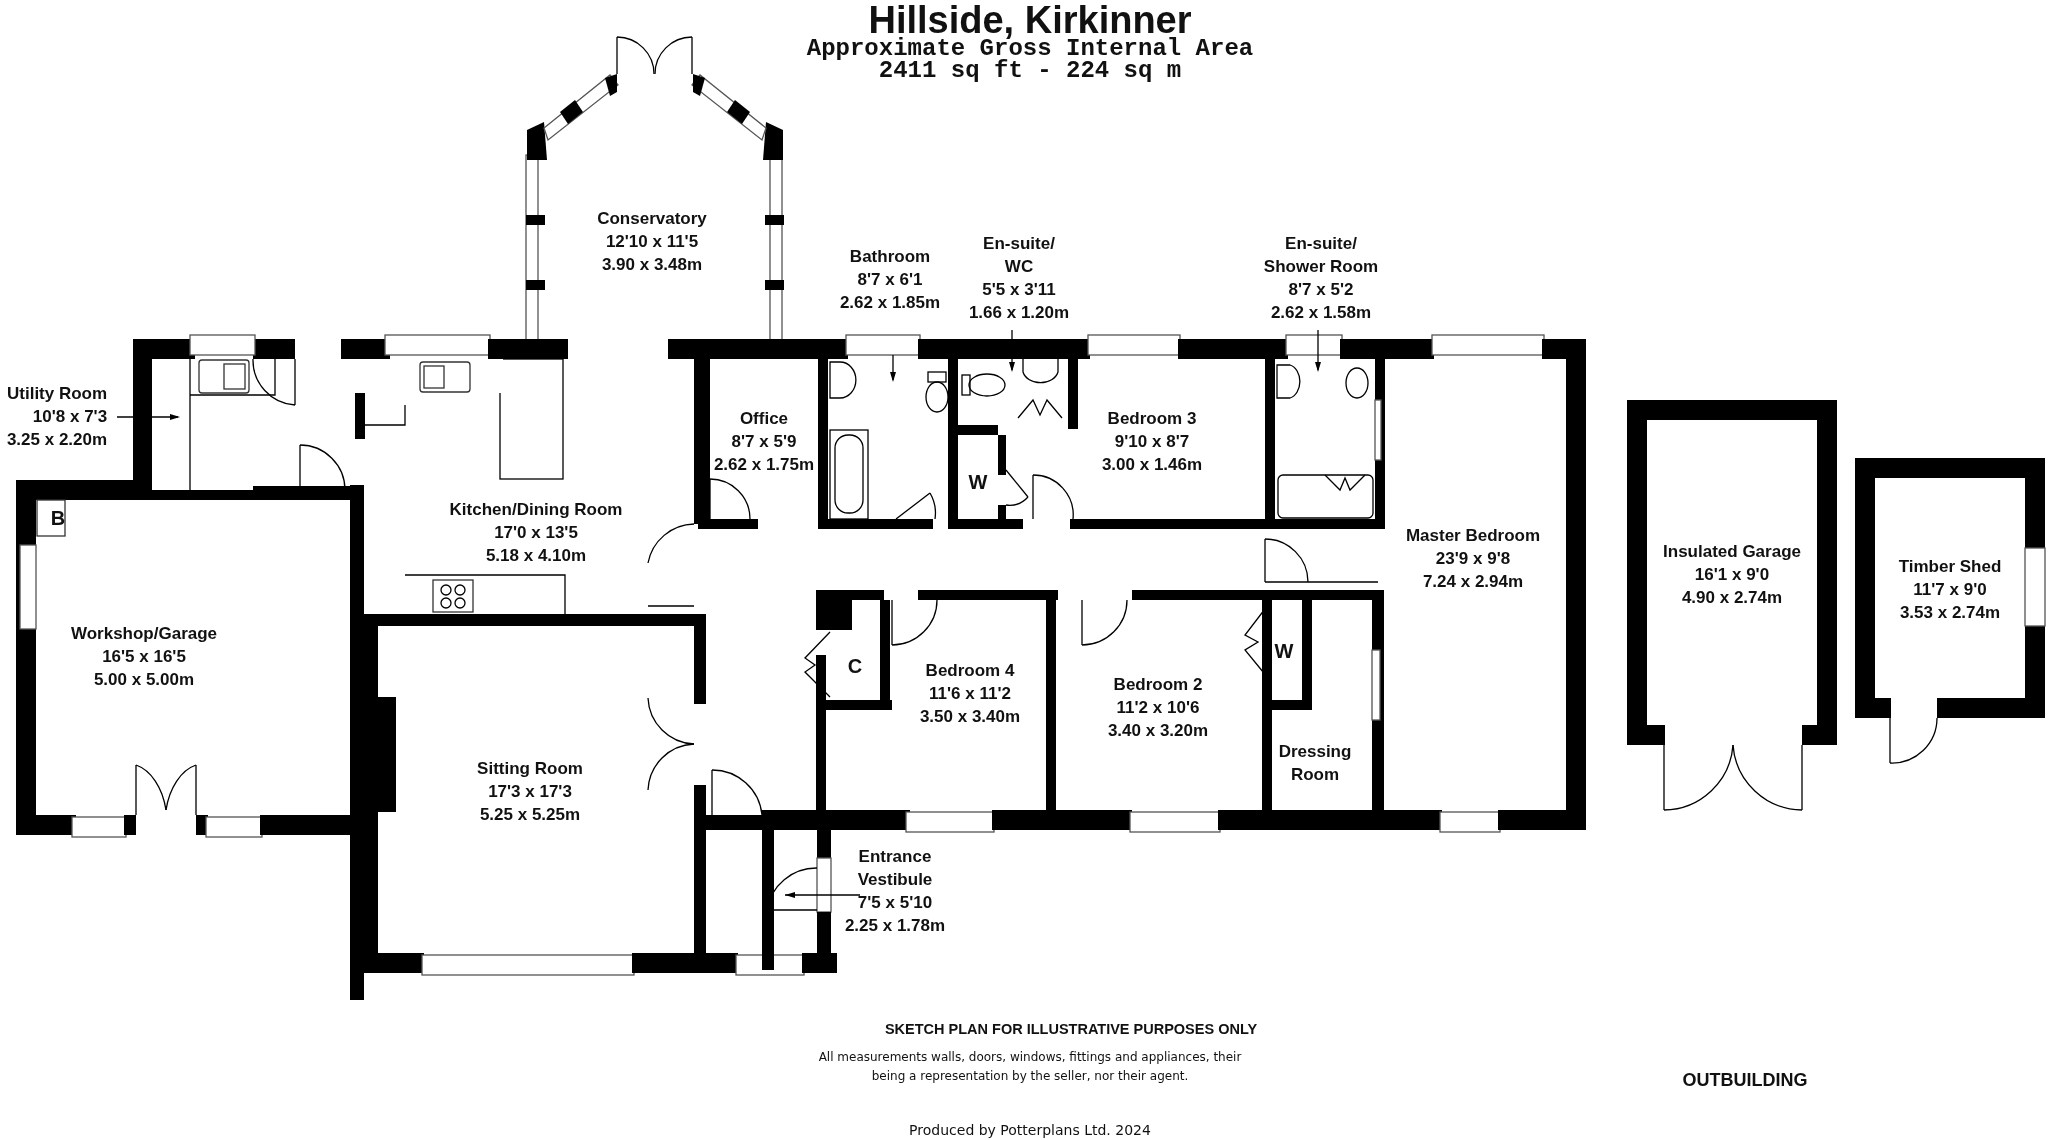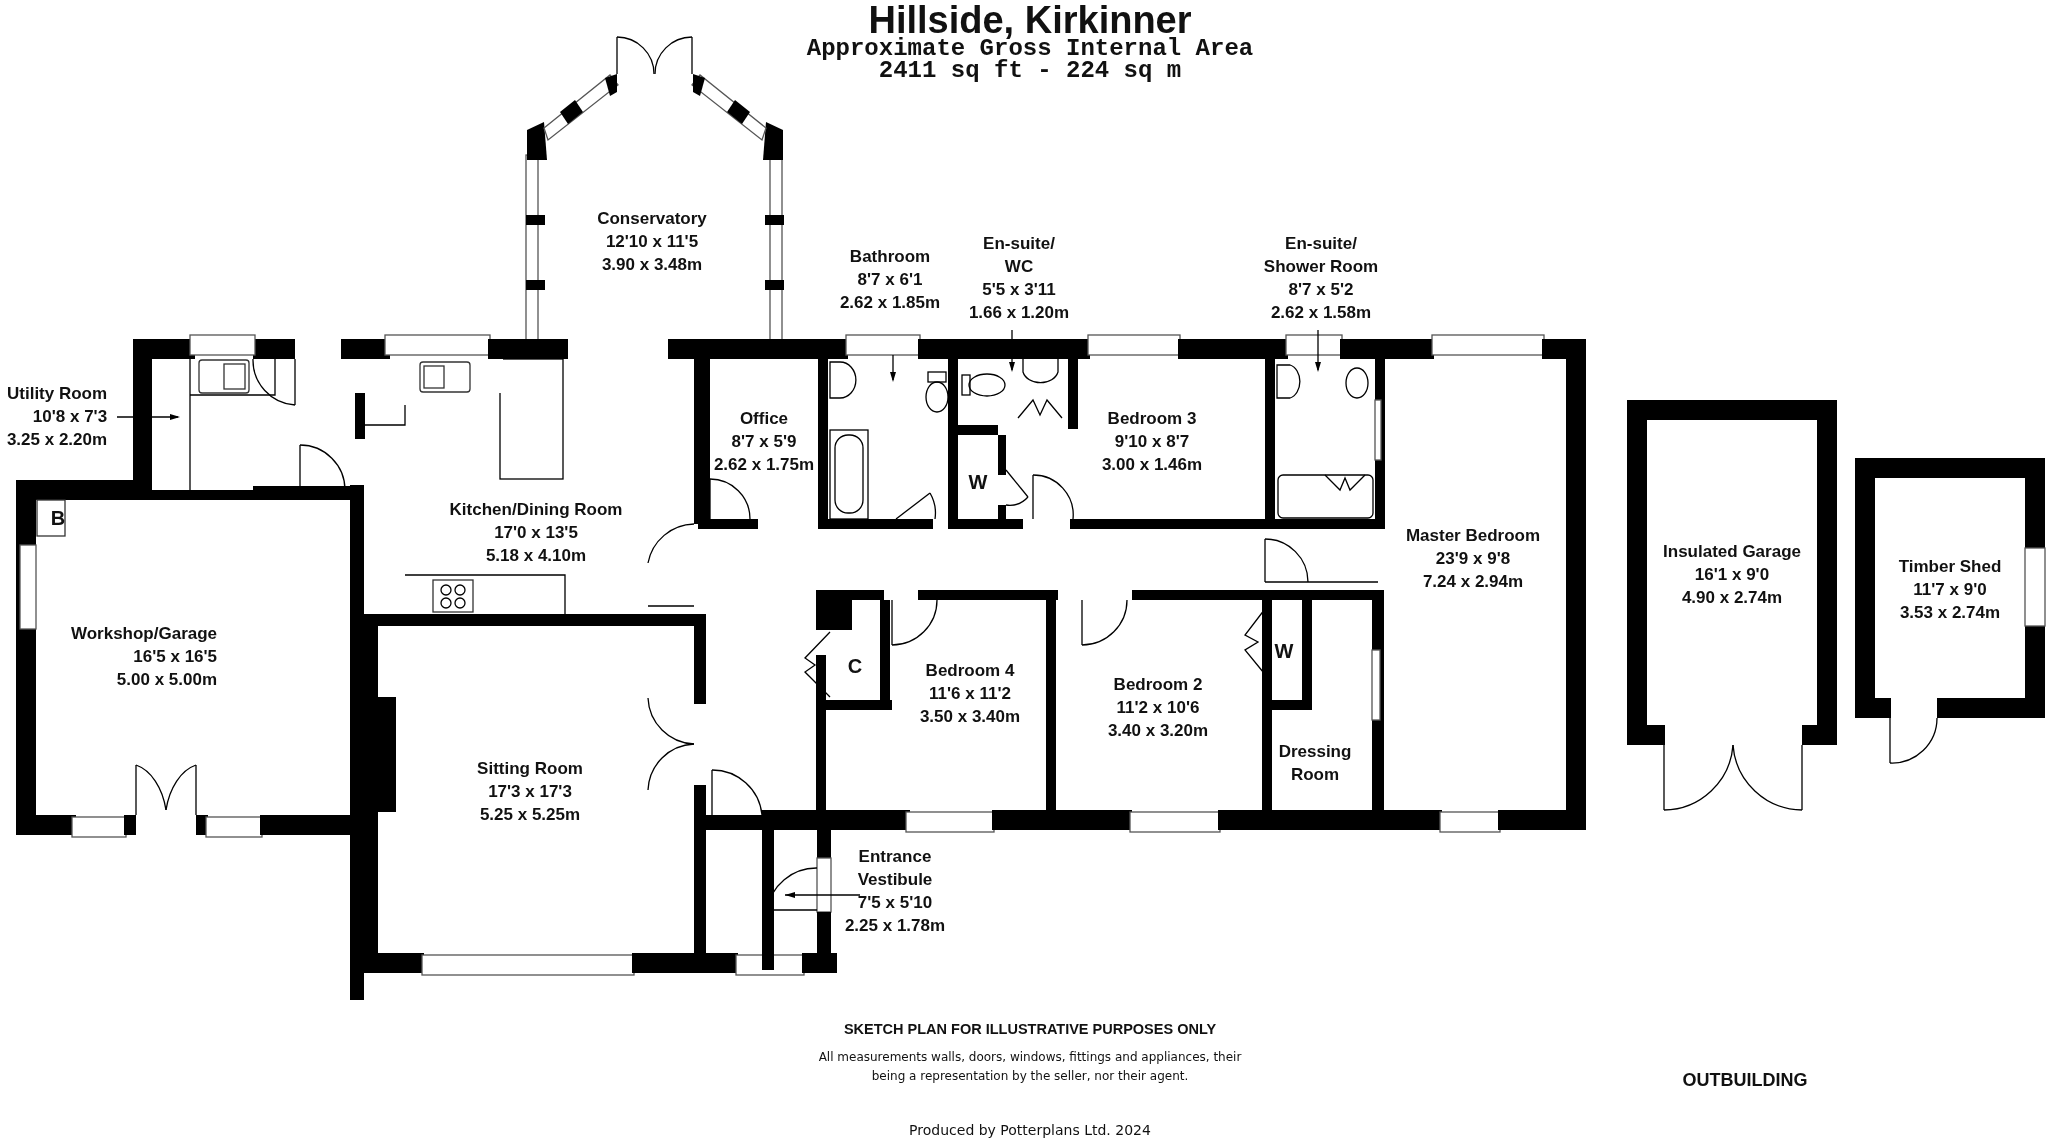--- a/index.html
+++ b/index.html
@@ -9,21 +9,21 @@
   .thin { fill:none; stroke:#000; stroke-width:1.3; }
   .win { fill:#fff; stroke:#555; stroke-width:1.3; }
   .fix { fill:#fff; stroke:#333; stroke-width:1.3; }
   .lbl { position:absolute; text-align:center; font-weight:bold; font-size:17px; line-height:23px; white-space:nowrap; transform:translateX(-50%); }
   .lbl div { margin:0; }
   .hdr { position:absolute; left:1030px; transform:translateX(-50%); text-align:center; font-weight:bold; white-space:nowrap; }
   .title { top:-2px; font-size:38px; line-height:44px; }
   .sub { font-size:24px; line-height:22px;font-family:Liberation Mono, monospace; }
   .small-lbl { position:absolute; font-weight:bold; font-size:20px; transform:translate(-50%,-50%); }
   .foot { position:absolute; left:1030px; transform:translateX(-50%); text-align:center; white-space:nowrap; }
-  .foot-head { top:1021px; font-weight:bold; font-size:14.5px; }
+  .foot-head { top:1021px; font-weight:bold; font-size:14.5px;margin-left:41px; }
   .foot-body { top:1048px; font-size:12px; line-height:19px; font-family:"DejaVu Sans", sans-serif; }
   .foot-prod { top:1122px; font-size:14px; font-family:"DejaVu Sans", sans-serif; }
   .outb { position:absolute; left:1745px; top:1070px; transform:translateX(-50%); font-weight:bold; font-size:18px; }
 </style>
 </head>
 <body>
 
 <div class="hdr title">Hillside, Kirkinner</div>
 <div class="hdr sub" style="top:38px">Approximate Gross Internal Area</div>
 <div class="hdr sub" style="top:60px">2411 sq ft - 224 sq m</div>
@@ -303,21 +303,21 @@
 <div class="lbl" style="left:536px; top:498px;">
   <div>Kitchen/Dining Room</div>
   <div>17'0 x 13'5</div>
   <div>5.18 x 4.10m</div>
 </div>
 <div class="lbl" style="left:1473px; top:524px;">
   <div>Master Bedroom</div>
   <div>23'9 x 9'8</div>
   <div>7.24 x 2.94m</div>
 </div>
-<div class="lbl" style="left:144px; top:622px;text-align:right;">
+<div class="lbl" style="left:144px; top:622px;">
   <div>Workshop/Garage</div>
   <div>16'5 x 16'5</div>
   <div>5.00 x 5.00m</div>
 </div>
 <div class="lbl" style="left:970px; top:659px;">
   <div>Bedroom 4</div>
   <div>11'6 x 11'2</div>
   <div>3.50 x 3.40m</div>
 </div>
 <div class="lbl" style="left:1158px; top:673px;">

